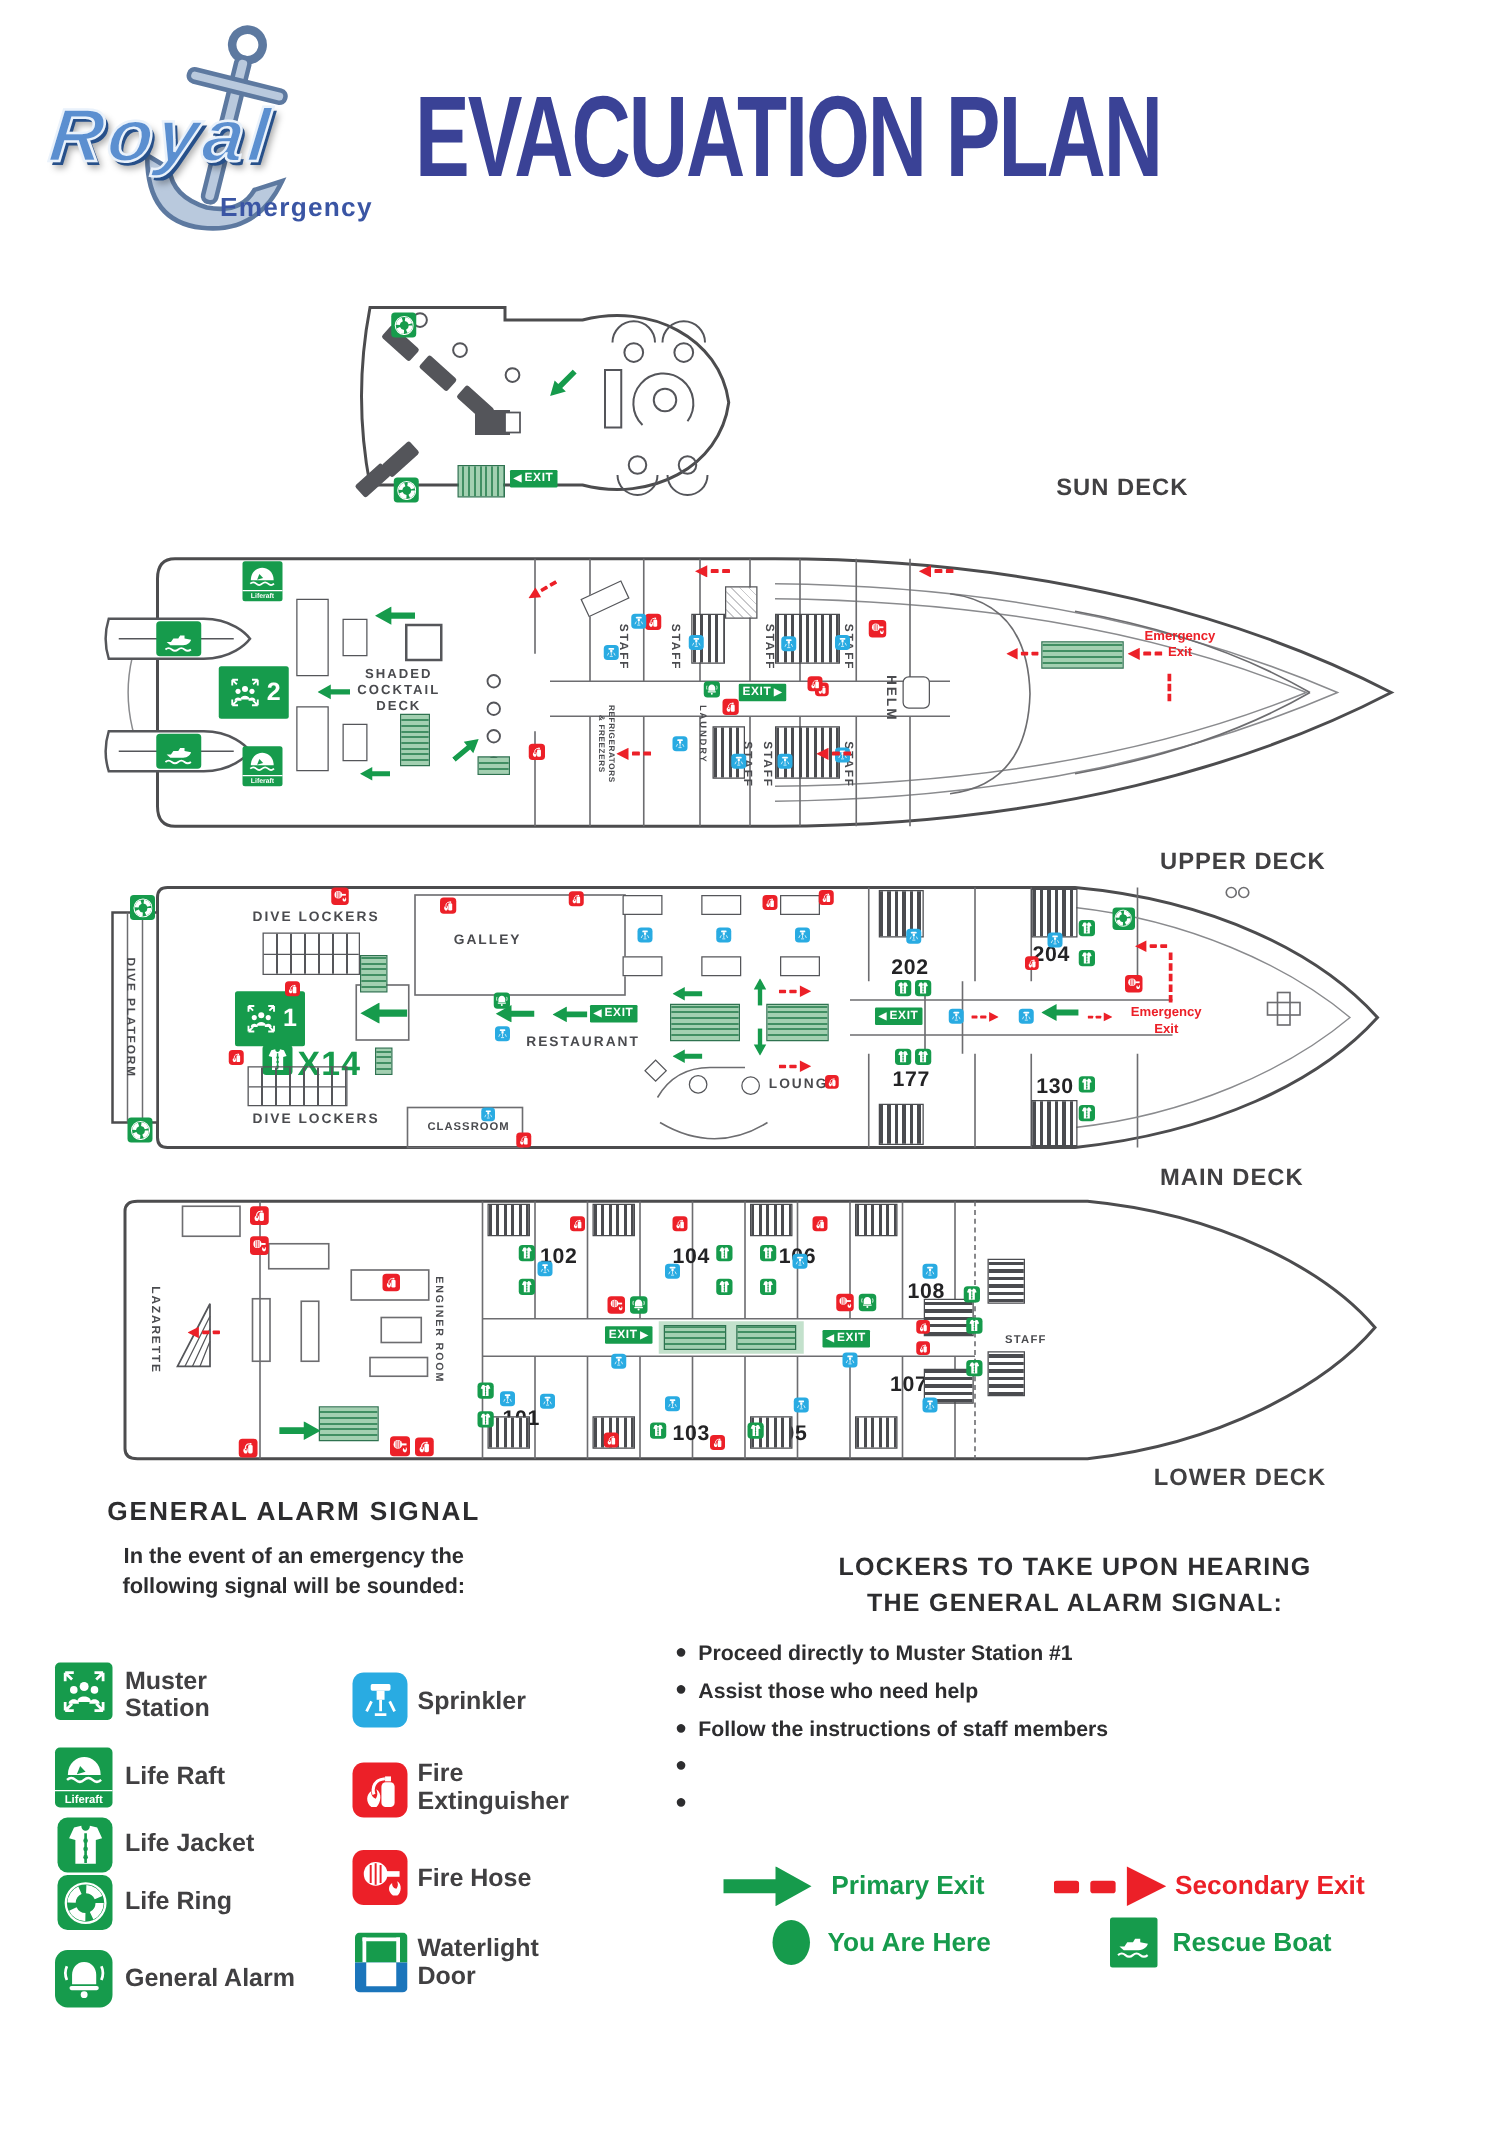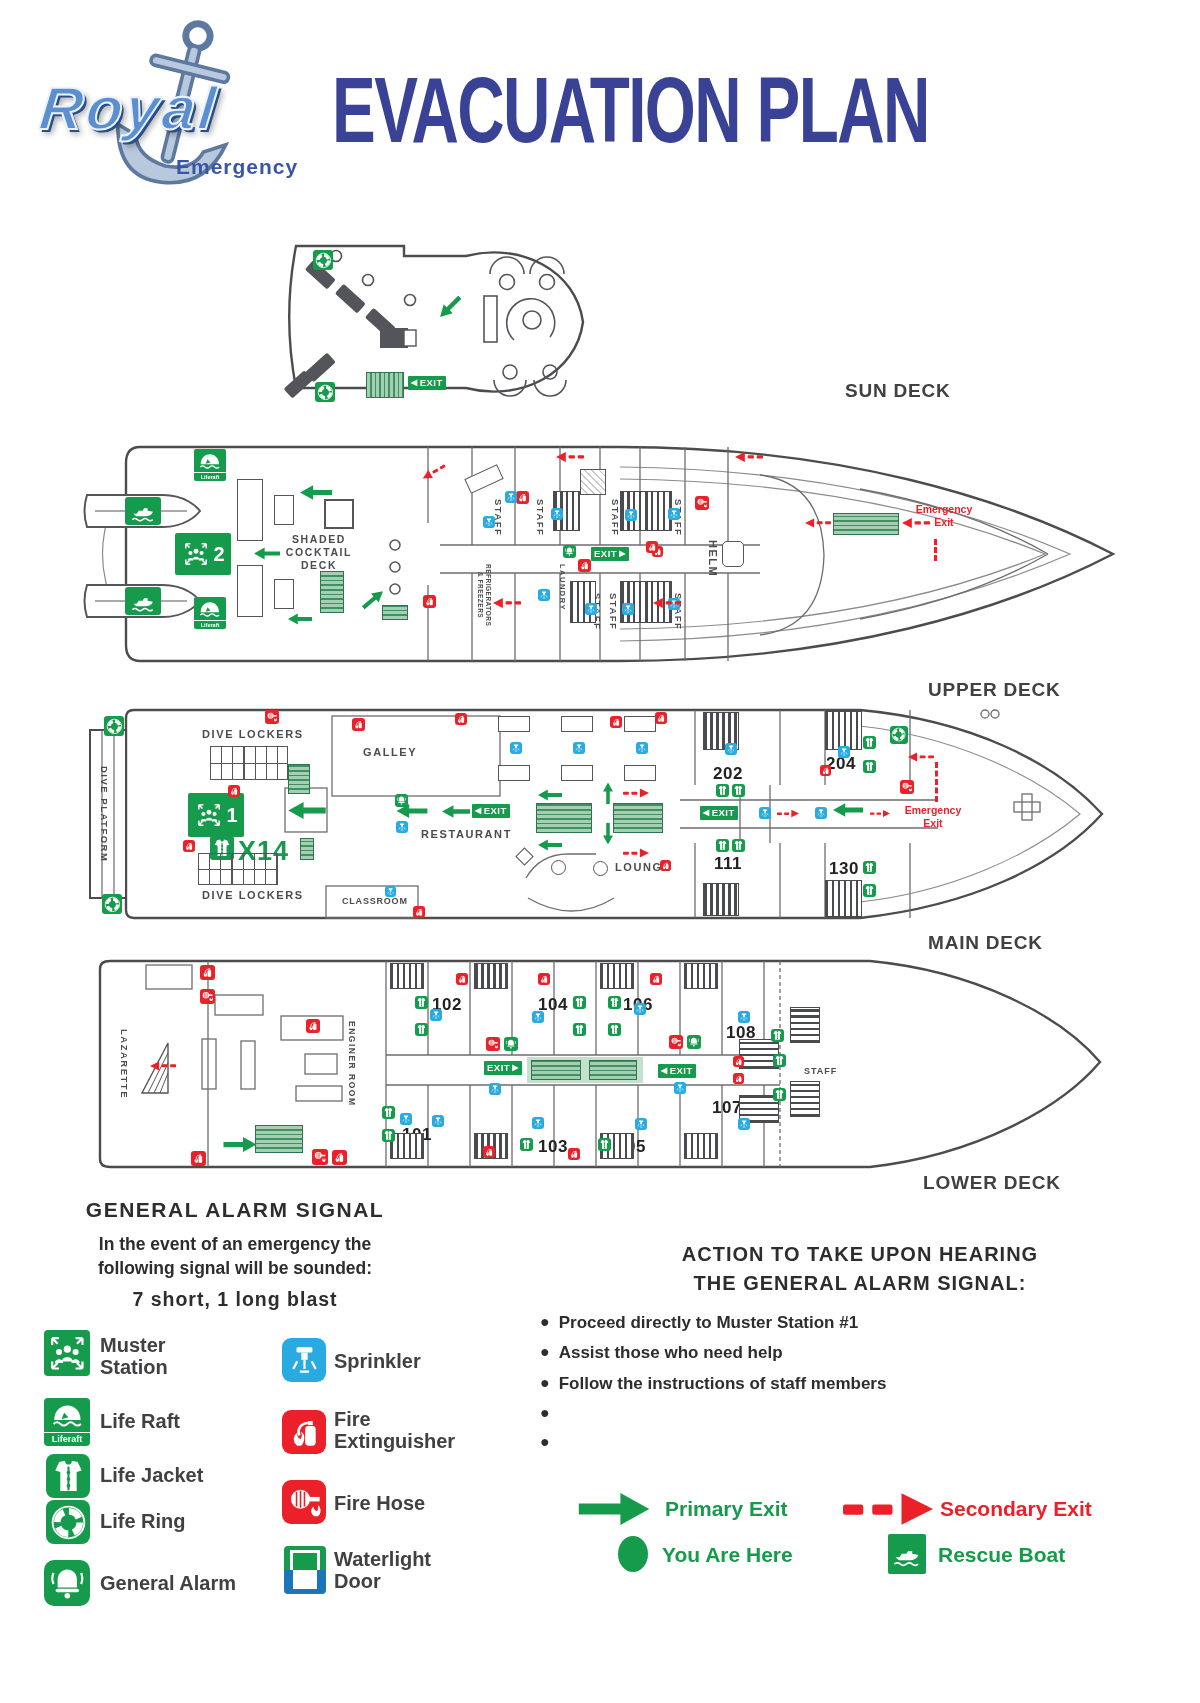--- a/index.html
+++ b/index.html
@@ -643,21 +643,21 @@
         </svg>
       </span>
     <span class="ic r" style="left:333px;top:206px;width:12px;height:12px">
         <svg>
           <use href="#i-ext"></use>
         </svg>
       </span>
 
     <div class="cab-num" style="left:633px;top:64px">202</div>
     <div class="cab-num" style="left:746px;top:54px">204</div>
-    <div class="cab-num" style="left:634px;top:154px">111</div>
+    <div class="cab-num" style="left:634px;top:154px">177</div>
     <div class="cab-num" style="left:749px;top:159px">130</div>
     <div class="bed" style="left:623px;top:12px;width:36px;height:38px"></div>
     <div class="bed" style="left:745px;top:11px;width:37px;height:39px"></div>
     <div class="bed" style="left:623px;top:183px;width:36px;height:33px"></div>
     <div class="bed" style="left:745px;top:180px;width:37px;height:37px"></div>
     <span class="ic g" style="left:636px;top:84px;width:13px;height:13px">
         <svg>
           <use href="#i-jacket"></use>
         </svg>
       </span>
@@ -1040,21 +1040,20 @@
         <svg>
           <use href="#i-arrow"></use>
         </svg>
       </div>
   </div>
   <div class="deck-label" style="left:923px;top:1172px">LOWER DECK</div>
 
   <div class="abs pre" style="left:50px;top:1233px;width:370px;text-align:center;font-size:17.5px;font-weight:bold;color:#2d2d2f;line-height:1.35">In the event of an emergency the
 following signal will be sounded:</div>
   <div class="abs" style="left:60px;top:1198px;width:350px;text-align:center;font-size:21px;font-weight:bold;color:#2d2d2f;letter-spacing:1.5px">GENERAL ALARM SIGNAL</div>
-  <div class="abs" style="left:50px;top:1288px;width:370px;text-align:center;font-size:19.5px;font-weight:bold;color:#2d2d2f;letter-spacing:1px">7 short, 1 long blast</div>
 
   <div class="ic g" style="left:44px;top:1330px;width:46px;height:46px;border-radius:4px">
       <svg>
         <use href="#i-people"></use>
       </svg>
     </div>
   <div class="leg-label" style="left:100px;top:1334px">Muster
 Station</div>
 
   <div class="raft" style="left:44px;top:1398px;width:46px;height:46px;border-radius:4px">
@@ -1112,21 +1111,21 @@
       <div class="t">
         <i></i>
       </div>
       <div class="bm">
         <i></i>
       </div>
     </div>
   <div class="leg-label" style="left:334px;top:1548px">Waterlight
 Door</div>
 
-  <div class="abs pre" style="left:600px;top:1240px;width:520px;text-align:center;font-size:20px;font-weight:bold;color:#2d2d2f;letter-spacing:1px;line-height:1.45">ACTION TO TAKE UPON HEARING
+  <div class="abs pre" style="left:600px;top:1240px;width:520px;text-align:center;font-size:20px;font-weight:bold;color:#2d2d2f;letter-spacing:1px;line-height:1.45">LOCKERS TO TAKE UPON HEARING
 THE GENERAL ALARM SIGNAL:</div>
   <div class="abs" style="left:540px;top:1312px;width:610px">
     <div class="bullet">
         <span class="dot">●</span>
         <span class="pre">Proceed directly to Muster Station #1</span>
       </div>
     <div class="bullet">
         <span class="dot">●</span>
         <span class="pre">Assist those who need help</span>
       </div>

